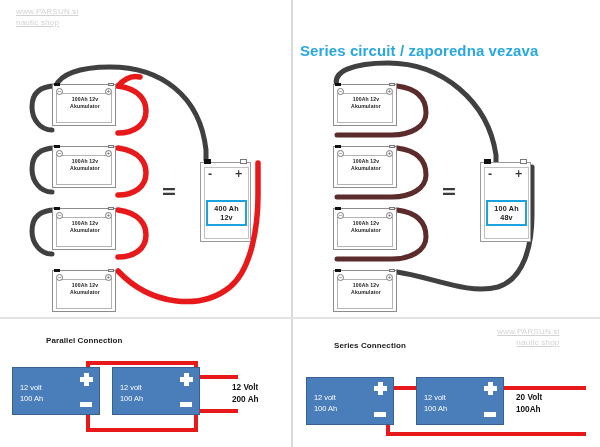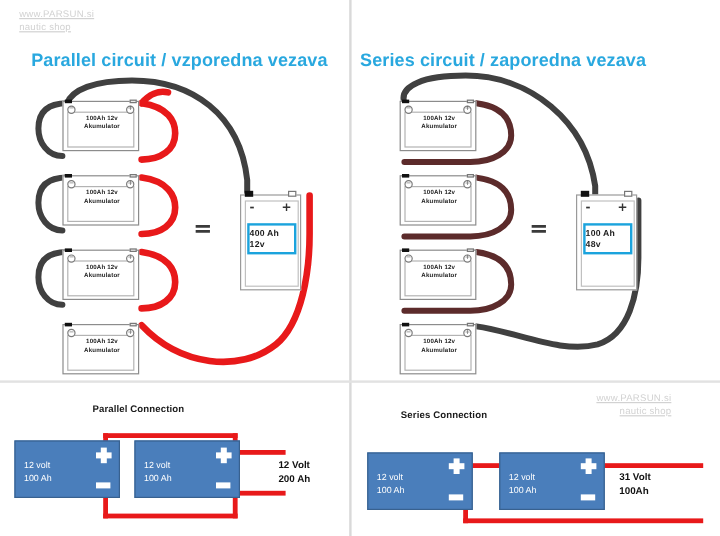--- a/index.html
+++ b/index.html
@@ -79,23 +79,23 @@
   .rb-sign{
     position:absolute;top:6px;font-size:10px;font-weight:bold;color:#333;
     font-family:"DejaVu Sans",sans-serif;line-height:9px;
   }
   .rb-neg{left:7px;}
   .rb-pos{right:7px;}
   .rb-tab{position:absolute;top:-4px;width:7px;height:5px;}
   .rb-tab-l{left:3px;background:#111;}
   .rb-tab-r{right:3px;background:#fff;border:1.2px solid #777;box-sizing:border-box;}
   .rb-label{
-    position:absolute;left:5px;top:23px;width:41px;
+    position:absolute;left:5px;top:37px;width:41px;
     border:2px solid #1ba3dd;background:#fff;box-sizing:border-box;
-    font-size:7.2px;font-weight:bold;color:#1a1a1a;
+    text-align:center;font-size:7.2px;font-weight:bold;color:#1a1a1a;
     line-height:9px;padding:2px 0;letter-spacing:.2px;
   }
 
   .equals{
     font-size:19px;font-weight:bold;color:#3a3a3a;line-height:19px;
     font-family:"DejaVu Sans",sans-serif;
   }
 
   
   .sub-title{
@@ -131,21 +131,20 @@
 <div class="stage">
 
   <div class="abs v-divider"></div>
   <div class="abs h-divider"></div>
 
   <div class="abs watermark wm-tl">www.PARSUN.si
 nautic shop</div>
   <div class="abs watermark wm-br">www.PARSUN.si
 nautic shop</div>
 
-  <div class="abs title title-left">Parallel circuit / vzporedna vezava</div>
   <div class="abs title title-right">Series circuit  / zaporedna vezava</div>
 
   <svg class="abs" style="left:0;top:55px;width:292px;height:262px;" viewBox="0 0 292 262">
 
     <path d="M56,31 C36,31 32,42 32,52 C32,64 40,75 52,75" fill="none" stroke="#404040" stroke-width="5" stroke-linecap="round"></path>
     <path d="M56,93 C36,93 32,104 32,114 C32,126 40,137 52,137" fill="none" stroke="#404040" stroke-width="5" stroke-linecap="round"></path>
     <path d="M56,155 C36,155 32,166 32,176 C32,188 40,199 52,199" fill="none" stroke="#404040" stroke-width="5" stroke-linecap="round"></path>
 
     <path d="M56,31 C60,20 78,12 110,12 C160,12 200,40 206,95 L206,105" fill="none" stroke="#404040" stroke-width="5" stroke-linecap="round"></path>
 
@@ -249,21 +248,21 @@
 
   <div class="abs result-batt" style="left:480px;top:162px;">
     <div class="rb-tab rb-tab-l"></div>
     <div class="rb-tab rb-tab-r"></div>
     <div class="result-inner"></div>
     <div class="rb-sign rb-neg">-</div>
     <div class="rb-sign rb-pos">+</div>
     <div class="rb-label"><span>100 Ah</span><br><span>48v</span></div>
   </div>
 
-  <div class="abs sub-title" style="left:46px;top:336px;margin-left:31px;">Parallel Connection</div>
+  <div class="abs sub-title" style="left:46px;top:336px;">Parallel Connection</div>
 
   <div class="abs wire-red" style="left:86px;top:361px;width:112px;height:4px;"></div>
   <div class="abs wire-red" style="left:86px;top:361px;width:4px;height:17px;"></div>
   <div class="abs wire-red" style="left:194px;top:361px;width:4px;height:17px;"></div>
   <div class="abs wire-red" style="left:86px;top:428px;width:112px;height:4px;"></div>
   <div class="abs wire-red" style="left:86px;top:412px;width:4px;height:20px;"></div>
   <div class="abs wire-red" style="left:194px;top:412px;width:4px;height:20px;"></div>
   <div class="abs wire-red" style="left:198px;top:375px;width:40px;height:4px;"></div>
   <div class="abs wire-red" style="left:198px;top:409px;width:40px;height:4px;"></div>
 
@@ -294,16 +293,16 @@
     <div class="plus-term" style="right:6px;top:4px;"></div>
     <div class="minus-term" style="right:7px;bottom:7px;"></div>
     <div class="bb-text" style="top:14px;"><span>12 volt</span><br><span>100 Ah</span></div>
   </div>
   <div class="abs blue-batt" style="left:416px;top:377px;width:88px;height:48px;">
     <div class="plus-term" style="right:6px;top:4px;"></div>
     <div class="minus-term" style="right:7px;bottom:7px;"></div>
     <div class="bb-text" style="top:14px;"><span>12 volt</span><br><span>100 Ah</span></div>
   </div>
 
-  <div class="abs out-label" style="left:516px;top:392px;">31 Volt
+  <div class="abs out-label" style="left:516px;top:392px;">20 Volt
 100Ah</div>
 
 </div>
 
 </body></html>

